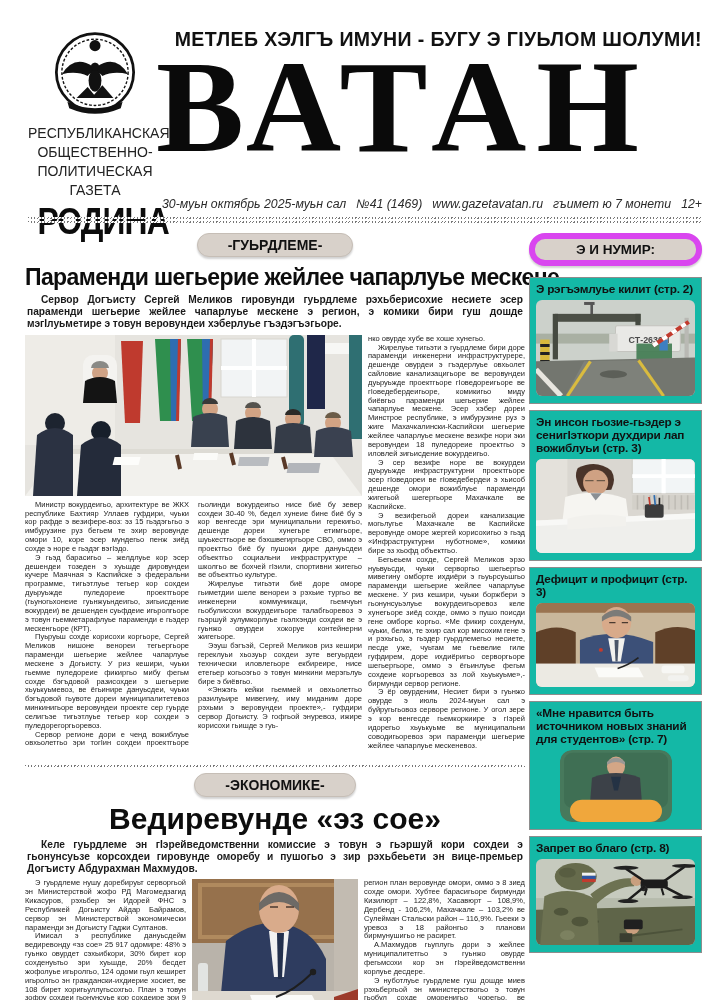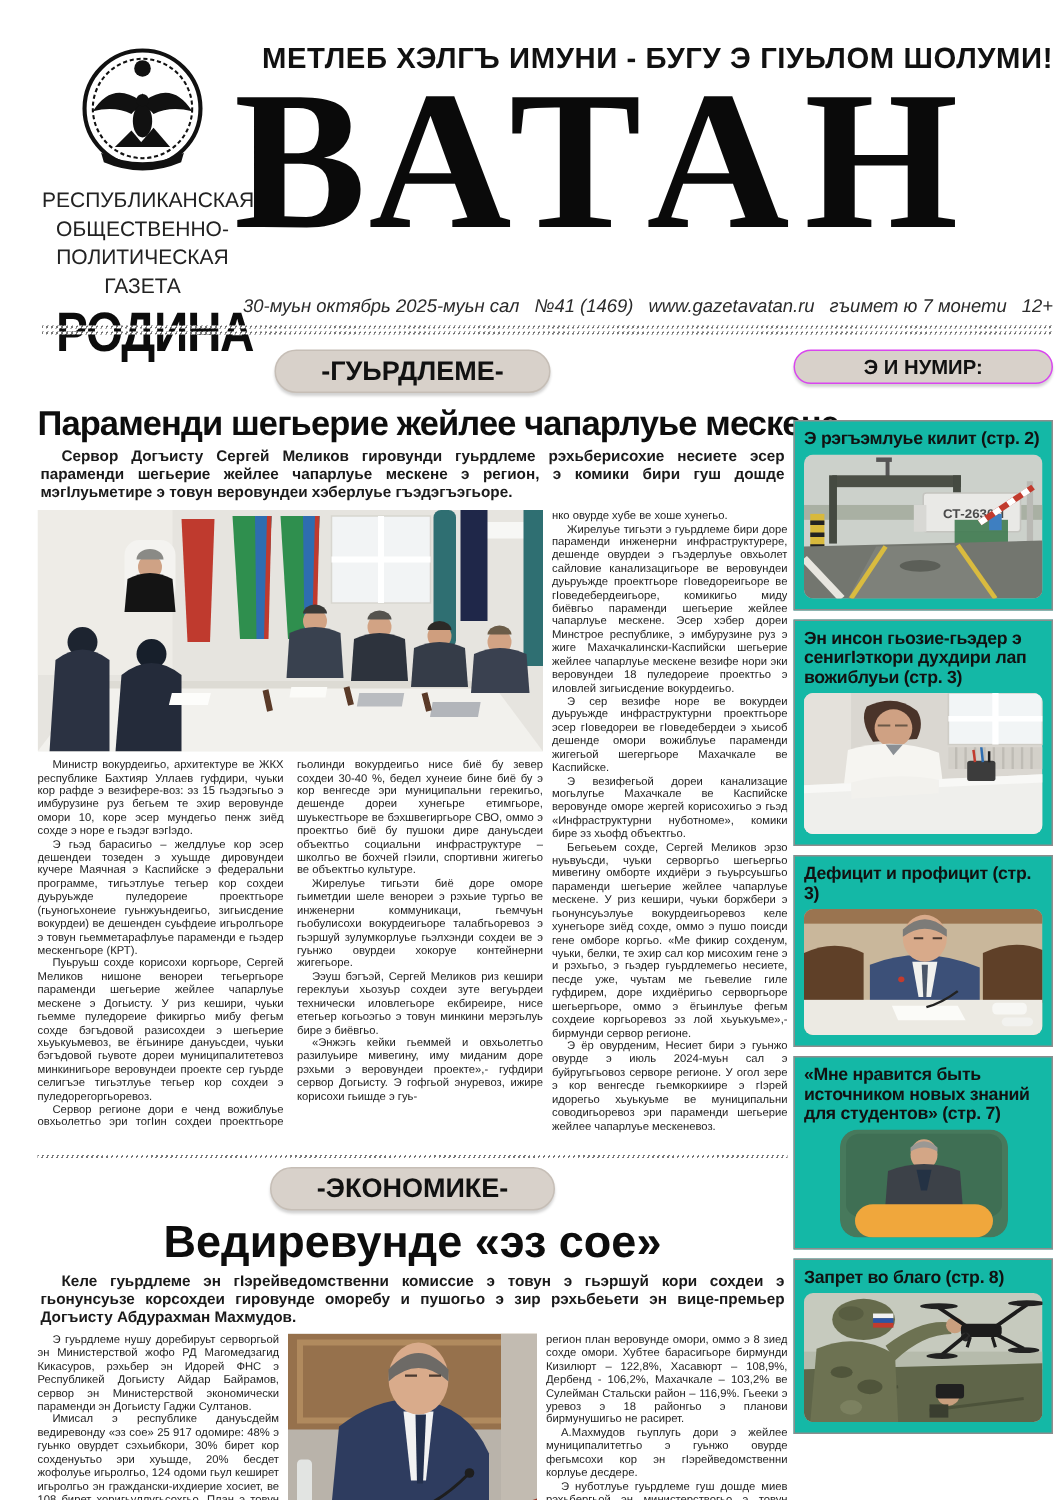--- a/index.html
+++ b/index.html
@@ -18,21 +18,21 @@
          line-height:1.08;letter-spacing:10px;color:#0a0a0a;}
   .dateline{position:absolute;left:162px;top:197px;width:540px;display:flex;
             justify-content:space-between;align-items:baseline;font-style:italic;
             font-size:12.3px;color:#2a2a2a;}
   .rules{position:absolute;left:28px;top:217px;width:674px;}
   .hatch{height:2px;background:repeating-linear-gradient(115deg,#777 0 1px,#fff 1px 3px);}
   .hatch + .hatch{margin-top:2px;}
   
   .pill{display:block;margin:0 auto;width:fit-content;background:#d8d1ca;
         border:1px solid #c6beb6;border-radius:16px;padding:3px 30px;
-        font-weight:bold;font-size:18px;color:#111;box-shadow:0 2px 2px rgba(0,0,0,.18);text-align:center;}
+        font-weight:bold;font-size:14px;color:#111;box-shadow:0 2px 2px rgba(0,0,0,.18);text-align:center;}
   .bodytext p{font-size:7.5px;line-height:1.18;text-align:justify;margin:0;
               text-indent:10px;color:#222;}
   .bodytext p.noindent{text-indent:0;}
   
   .main-col{position:absolute;left:25px;top:233px;width:500px;}
   .headline1{font-size:23px;font-weight:800;letter-spacing:-.6px;text-align:center;
              white-space:nowrap;margin:7px 0 3px;color:#0d0d0d;}
   .headline2{font-size:30px;font-weight:800;text-align:center;margin:5px 0 3px;color:#0d0d0d;}
   .lead{font-size:10.2px;font-weight:bold;text-align:justify;line-height:1.2;
         margin:1px 2px 0;color:#1a1a1a;}
@@ -41,23 +41,23 @@
   .art1-left{width:337px;}
   .photo-main{width:337px;height:161px;display:block;}
   .art1-cols{margin-top:5px;column-count:2;column-gap:9px;height:257px;overflow:hidden;}
   .art1-right{width:157px;height:423px;overflow:hidden;}
   .divider{margin:5px 0 6px;}
   .art2-body{display:flex;gap:6px;margin-top:4px;height:148px;overflow:hidden;}
   .art2-col{width:161px;height:148px;overflow:hidden;}
   .photo-art2{width:166px;height:146px;display:block;}
   
   .sidebar{position:absolute;left:529px;top:233px;width:173px;}
-  .pill-sb{display:block;text-align:center;background:#d8d1ca;border:1px solid #d946ef;
+  .pill-sb{display:block;text-align:center;background:#d8d1ca;border:6px solid #d946ef;
            border-radius:16px;padding:3px 0;font-weight:bold;font-size:13.5px;
-           box-shadow:0 2px 2px rgba(0,0,0,.18);margin-bottom:24px;color:#111;}
+           box-shadow:0 2px 2px rgba(0,0,0,.18);margin-bottom:11px;color:#111;}
   .sb-box{background:#14b8a6;border:1px solid #8d8d8d;padding:5px 6px 7px;margin-bottom:6px;}
   .sb-title{font-weight:bold;font-size:11.8px;line-height:1.1;letter-spacing:-.2px;
             margin:0 0 4px;color:#111;}
   .sb-photo{display:block;width:100%;border-radius:6px;}
   .sb-photo-small{display:block;width:112px;margin:0 auto;border-radius:12px;}
 </style>
 </head>
 <body>
 
 <div class="slogan">МЕТЛЕБ ХЭЛГЪ ИМУНИ - БУГУ Э ГIУЬЛОМ ШОЛУМИ!</div>

